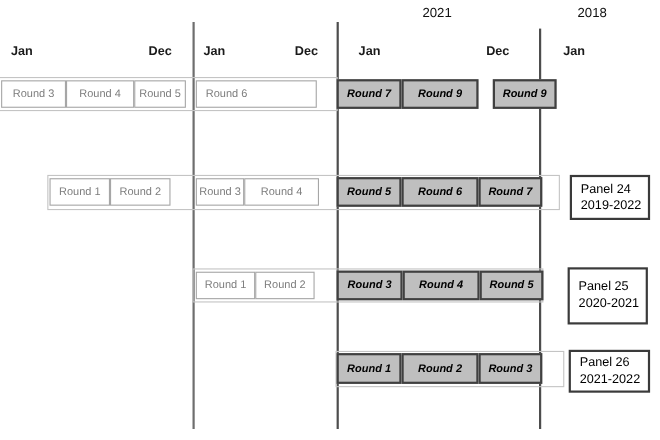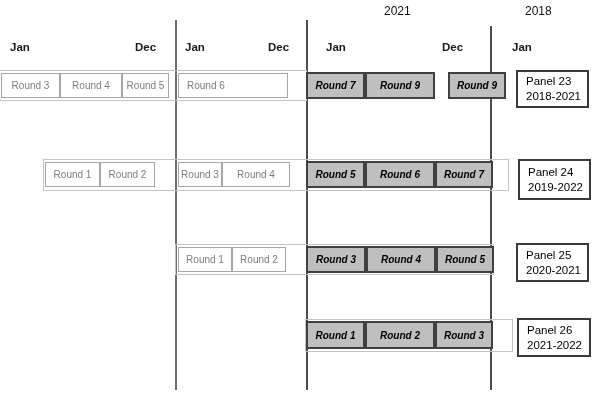--- a/index.html
+++ b/index.html
@@ -47,45 +47,41 @@
   <div class="abs month-label" style="left:512px;top:41px;">Jan</div>
 
   <div class="abs outer-box" style="left:-6px;top:70px;width:313px;height:31px;"></div>
   <div class="abs round white" style="left:1px;top:73px;width:59px;height:25px;">Round 3</div>
   <div class="abs round white" style="left:60px;top:73px;width:62px;height:25px;">Round 4</div>
   <div class="abs round white" style="left:122px;top:73px;width:47px;height:25px;">Round 5</div>
   <div class="abs round white left-align" style="left:178px;top:73px;width:110px;height:25px;">Round 6</div>
   <div class="abs round gray" style="left:306px;top:72px;width:59px;height:27px;">Round 7</div>
   <div class="abs round gray" style="left:365px;top:72px;width:70px;height:27px;">Round 9</div>
   <div class="abs round gray" style="left:448px;top:72px;width:58px;height:27px;">Round 9</div>
-  <div class="abs panel-box" style="left:516px;top:70px;width:73px;height:38px;">
-    <span>Panel 23</span>
-    <span>2018-2021</span>
-  </div>
 
   <div class="abs outer-box" style="left:43px;top:159px;width:466px;height:32px;"></div>
   <div class="abs round white" style="left:45px;top:162px;width:55px;height:25px;">Round 1</div>
   <div class="abs round white" style="left:100px;top:162px;width:55px;height:25px;">Round 2</div>
   <div class="abs round white" style="left:178px;top:162px;width:44px;height:25px;">Round 3</div>
   <div class="abs round white" style="left:222px;top:162px;width:68px;height:25px;">Round 4</div>
   <div class="abs round gray" style="left:306px;top:161px;width:59px;height:27px;">Round 5</div>
   <div class="abs round gray" style="left:365px;top:161px;width:70px;height:27px;">Round 6</div>
   <div class="abs round gray" style="left:435px;top:161px;width:58px;height:27px;">Round 7</div>
   <div class="abs panel-box" style="left:518px;top:159px;width:73px;height:41px;">
     <span>Panel 24</span>
     <span>2019-2022</span>
   </div>
 
   <div class="abs outer-box" style="left:175px;top:244px;width:319px;height:31px;"></div>
   <div class="abs round white" style="left:178px;top:247px;width:54px;height:25px;">Round 1</div>
   <div class="abs round white" style="left:232px;top:247px;width:54px;height:25px;">Round 2</div>
   <div class="abs round gray" style="left:306px;top:246px;width:60px;height:27px;">Round 3</div>
   <div class="abs round gray" style="left:366px;top:246px;width:70px;height:27px;">Round 4</div>
   <div class="abs round gray" style="left:436px;top:246px;width:58px;height:27px;">Round 5</div>
-  <div class="abs panel-box" style="left:516px;top:243px;width:73px;height:39px;">
+  <div class="abs panel-box" style="left:516px;top:243px;width:73px;height:52px;">
     <span>Panel 25</span>
     <span>2020-2021</span>
   </div>
 
   <div class="abs outer-box" style="left:305px;top:319px;width:208px;height:33px;"></div>
   <div class="abs round gray" style="left:306px;top:321px;width:59px;height:28px;">Round 1</div>
   <div class="abs round gray" style="left:365px;top:321px;width:70px;height:28px;">Round 2</div>
   <div class="abs round gray" style="left:435px;top:321px;width:58px;height:28px;">Round 3</div>
   <div class="abs panel-box" style="left:517px;top:318px;width:74px;height:39px;">
     <span>Panel 26</span>

